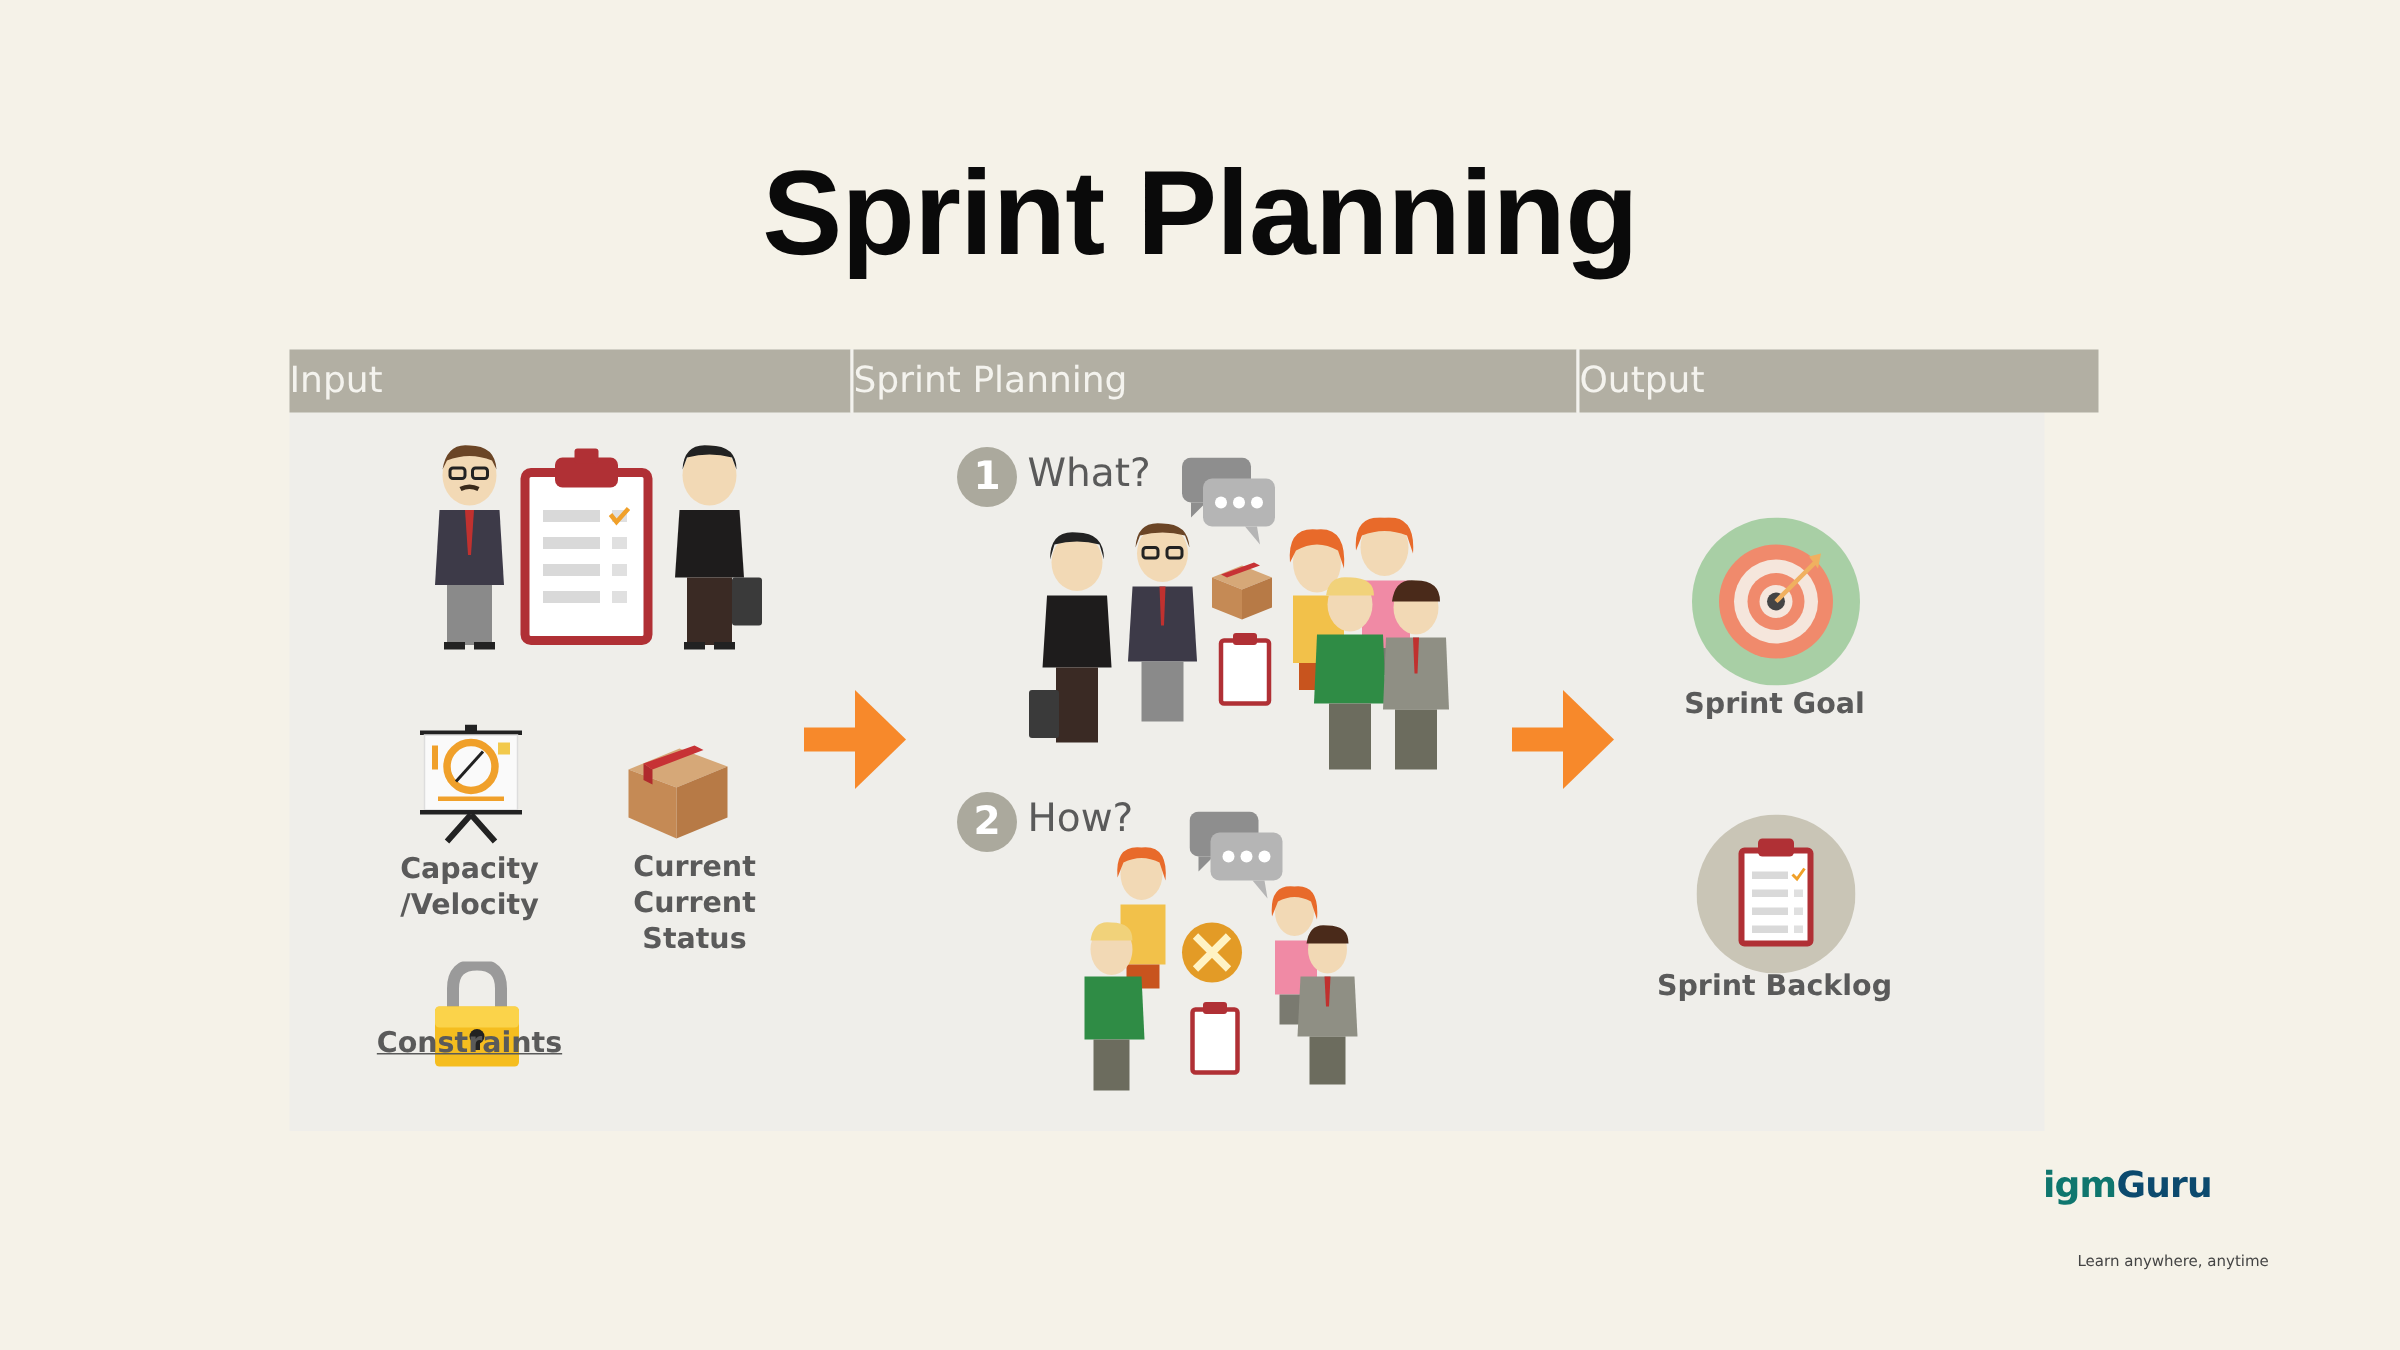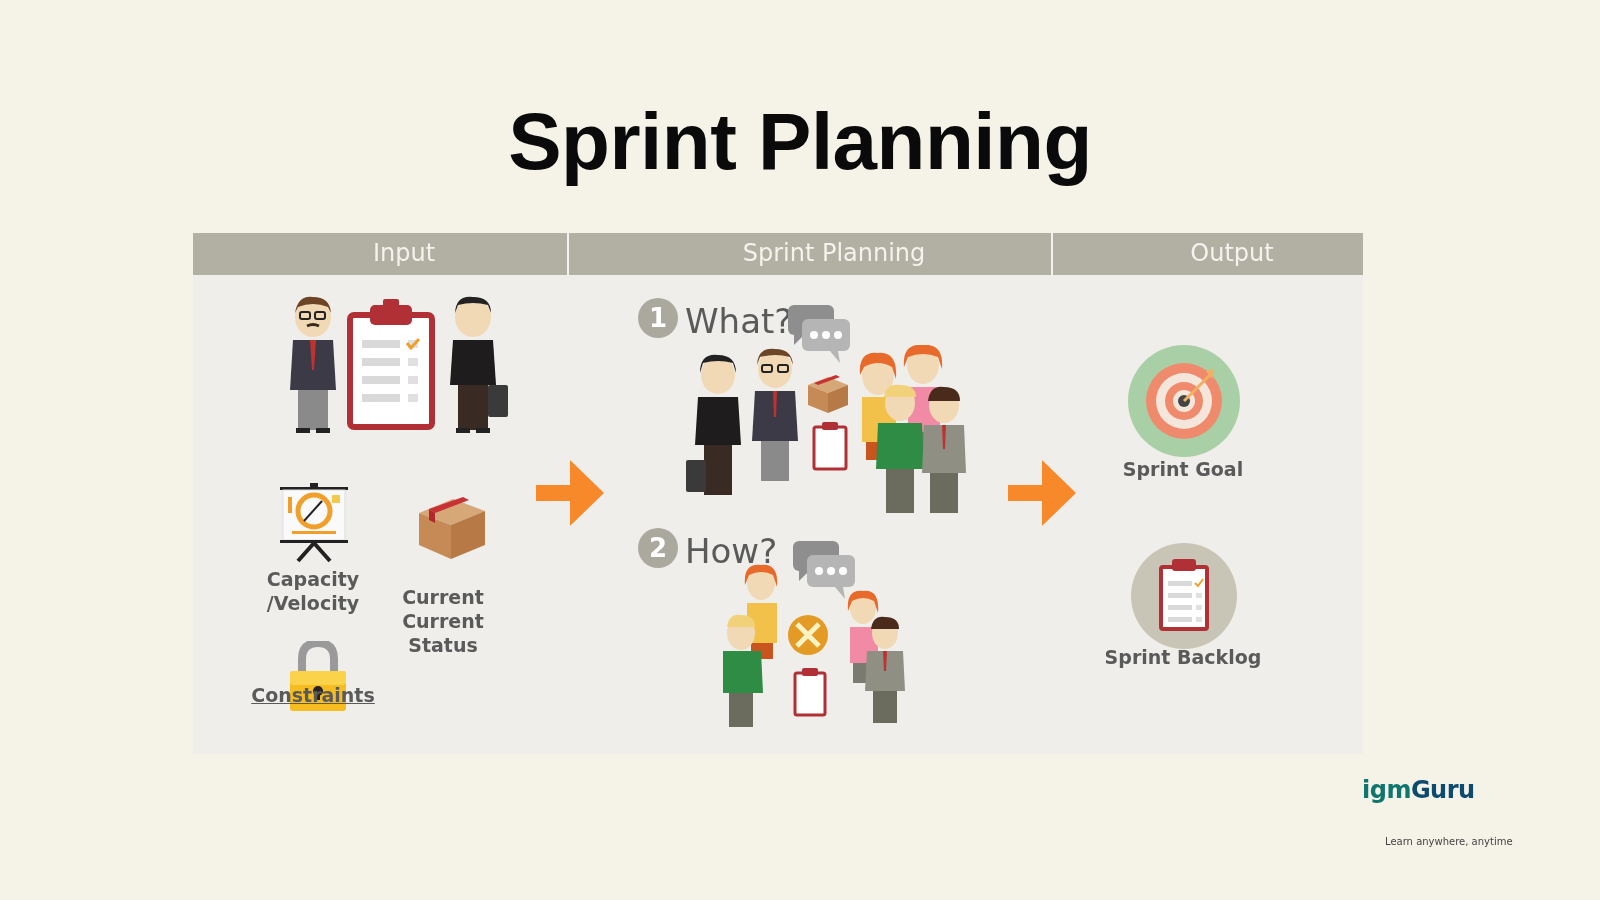--- a/index.html
+++ b/index.html
@@ -2,43 +2,43 @@
 <html><head>
 <meta charset="utf-8">
 <style>
   * { box-sizing: border-box; margin: 0; padding: 0; }
   html, body { width: 1600px; height: 900px; overflow: hidden; }
   body { background: #f5f2e8; font-family: "DejaVu Sans", sans-serif; position: relative; }
   .title { position: absolute; top: 96px; left: 0; width: 1600px; text-align: center;
     font-family: "Liberation Sans", sans-serif; font-weight: 700; font-size: 80px; color: #0a0a0a; letter-spacing: -0.5px; }
   .panel { position: absolute; left: 193px; top: 233px; width: 1170px; height: 521px; background: #efeeea; }
   .hdr { position: absolute; top: 0; height: 42px; background: #b2afa3; color: #f4f3ee;
-    font-family: "DejaVu Sans", sans-serif; font-size: 24px; text-align: center; line-height: 40px; padding-left: 48px; }
+    font-family: "DejaVu Sans", sans-serif; font-size: 24px; line-height: 40px; }
   .hdr-sep { position: absolute; top: 0; width: 2px; height: 42px; background: #f3f2ee; }
   .lbl { position: absolute; color: #5a5a5a; font-weight: 700; font-size: 19px; font-family: "DejaVu Sans", sans-serif; text-align: center; line-height: 24px; }
   .abs { position: absolute; }
   .stepnum { position: absolute; width: 40px; height: 40px; border-radius: 50%; background: #aba99d;
     color: #fff; font-weight: 700; font-size: 26px; text-align: center; line-height: 40px; }
-  .steptxt { position: absolute; color: #5a5a5a; font-size: 34px; font-weight: 400; }
+  .steptxt { position: absolute; color: #5a5a5a; font-size: 26px; font-weight: 400; }
   .logo { position: absolute; left: 1362px; top: 776px; font-family: "DejaVu Sans", sans-serif; font-weight: 700; font-size: 24px; letter-spacing: -0.5px; }
   .logo .a { color: #0f766e; } .logo .b { color: #0c4a6e; }
   .tag { position: absolute; left: 1385px; top: 836px; font-size: 10px; color: #444; text-align: center; }
 </style>
 </head>
 <body>
 
 <div class="title">Sprint Planning</div>
 
 <div class="panel">
 
   <div class="hdr" style="left:0;width:374px;">Input</div>
   <div class="hdr-sep" style="left:374px;"></div>
   <div class="hdr" style="left:376px;width:482px;">Sprint Planning</div>
   <div class="hdr-sep" style="left:858px;"></div>
-  <div class="hdr" style="left:860px;width:310px;">Output</div>
+  <div class="hdr" style="left:860px;width:346px;">Output</div>
 
   <svg class="abs" style="left:95px;top:62px;" width="230" height="140" viewBox="0 0 230 140">
 
     <g>
       <ellipse cx="25" cy="22" rx="18" ry="20" fill="#f2d9b5"></ellipse>
       <path d="M7 18 Q10 0 25 2 Q42 2 43 18 L40 12 Q25 6 10 12 Z" fill="#6b4526"></path>
       <rect x="12" y="17" width="10" height="7" rx="2" fill="none" stroke="#222" stroke-width="2"></rect>
       <rect x="27" y="17" width="10" height="7" rx="2" fill="none" stroke="#222" stroke-width="2"></rect>
       <path d="M19 31 Q25 28 31 31" stroke="#3a2a1a" stroke-width="3" fill="none"></path>
       <path d="M5 45 L45 45 L48 95 L2 95 Z" fill="#3d3a48"></path>
@@ -91,21 +91,21 @@
     <div>/Velocity</div>
   </div>
 
   <svg class="abs" style="left:222px;top:262px;" width="72" height="66" viewBox="0 0 72 66">
     <path d="M4 18 L38 4 L70 16 L36 30 Z" fill="#d6a878"></path>
     <path d="M4 18 L36 30 L36 64 L4 50 Z" fill="#c58a55"></path>
     <path d="M36 30 L70 16 L70 50 L36 64 Z" fill="#b77a46"></path>
     <path d="M14 14 L48 2 L54 5 L20 18 Z" fill="#c73235"></path>
     <path d="M14 14 L20 18 L20 28 L14 25 Z" fill="#b02a2d"></path>
   </svg>
-  <div class="lbl" style="left:190px;top:333px;width:120px;margin-top:19px;">
+  <div class="lbl" style="left:210px;top:333px;width:120px;">
     <div>Current</div>
     <div>Current</div>
     <div>Status</div>
   </div>
 
   <svg class="abs" style="left:95px;top:408px;" width="60" height="72" viewBox="0 0 60 72">
     <path d="M14 32 L14 18 Q14 2 30 2 Q46 2 46 18 L46 32" fill="none" stroke="#9a9a9a" stroke-width="8"></path>
     <rect x="2" y="30" width="56" height="40" rx="3" fill="#f5bd1f"></rect>
     <rect x="2" y="30" width="56" height="14" rx="3" fill="#fbd34a"></rect>
     <circle cx="30" cy="50" r="5" fill="#222"></circle>

